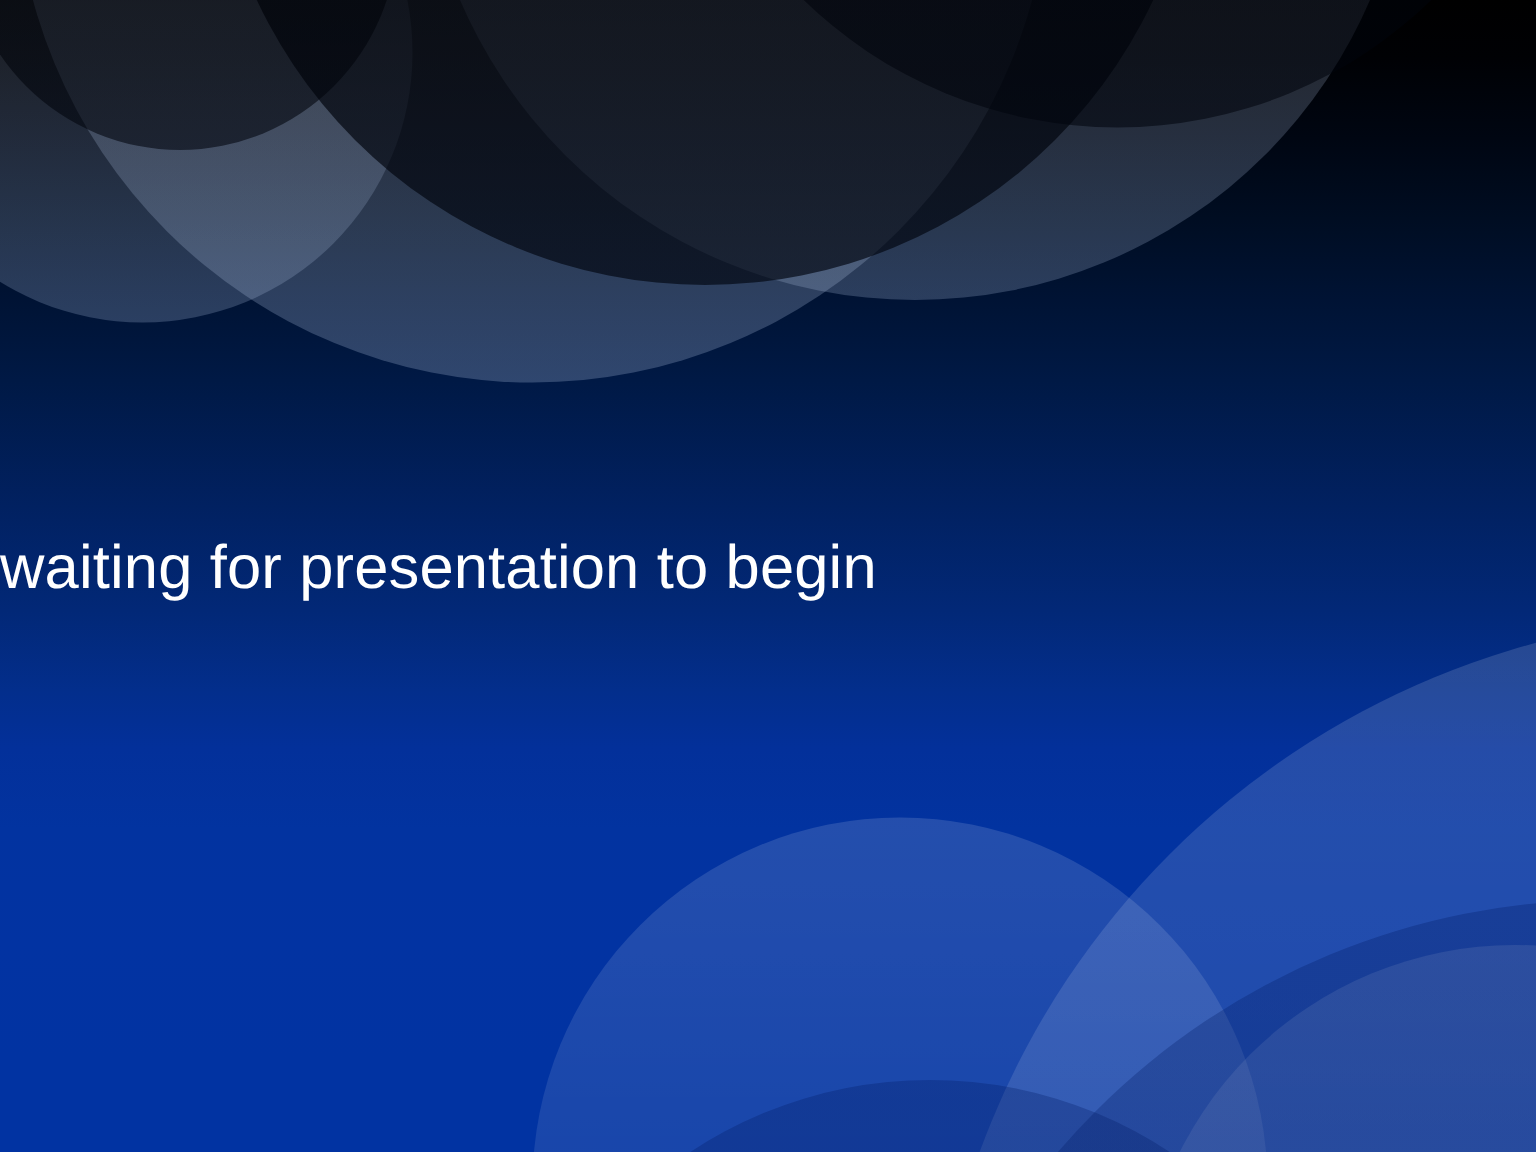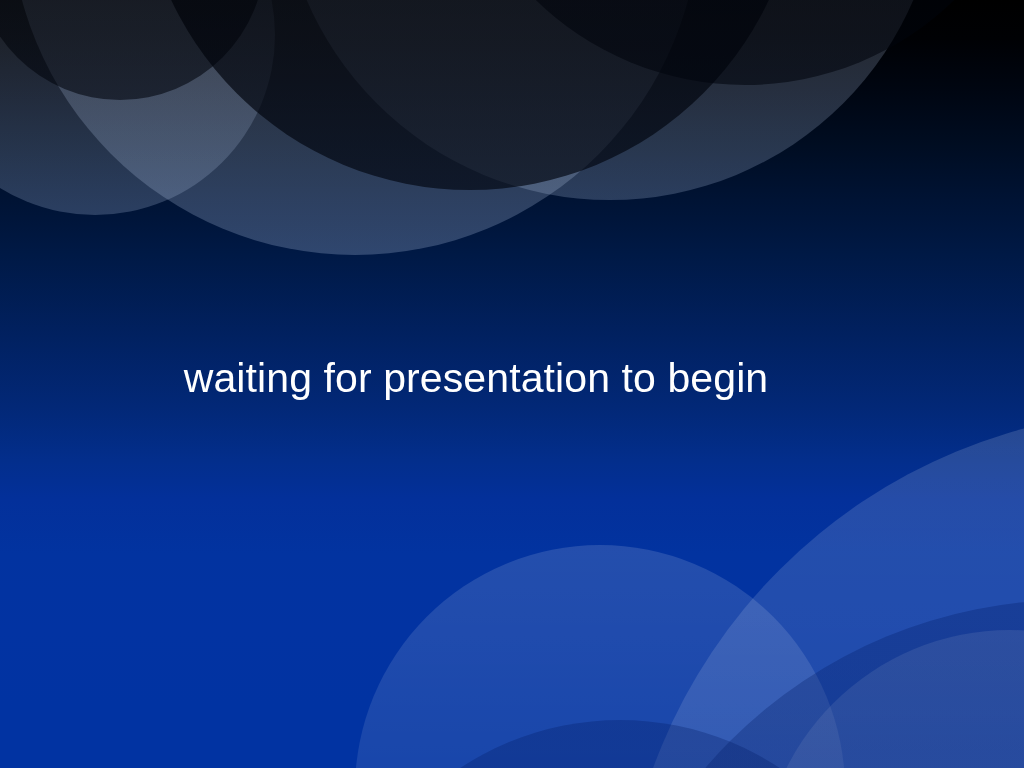--- a/index.html
+++ b/index.html
@@ -57,21 +57,21 @@
     height: 768px;
     pointer-events: none;
   }
 
   
   #title-block {
     position: absolute;
     left: 0;
     top: 352px;
     width: 952px;
-    text-align: center;
+    text-align: left;
     z-index: 10;
   }
   #title-text {
     display: inline-block;
     color: #FFFFFF;
     font-family: "Liberation Sans", sans-serif;
     font-size: 41px;
     font-weight: 300;
     letter-spacing: 0.1px;
     line-height: 52px;

